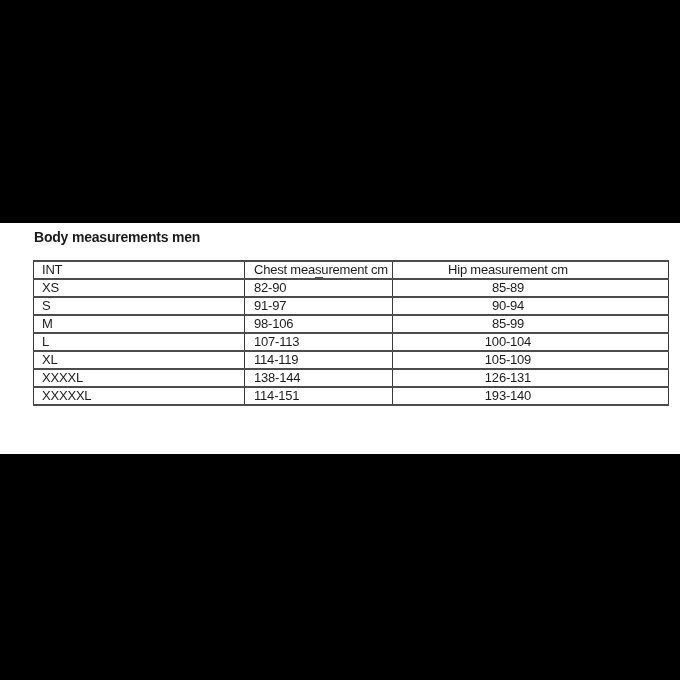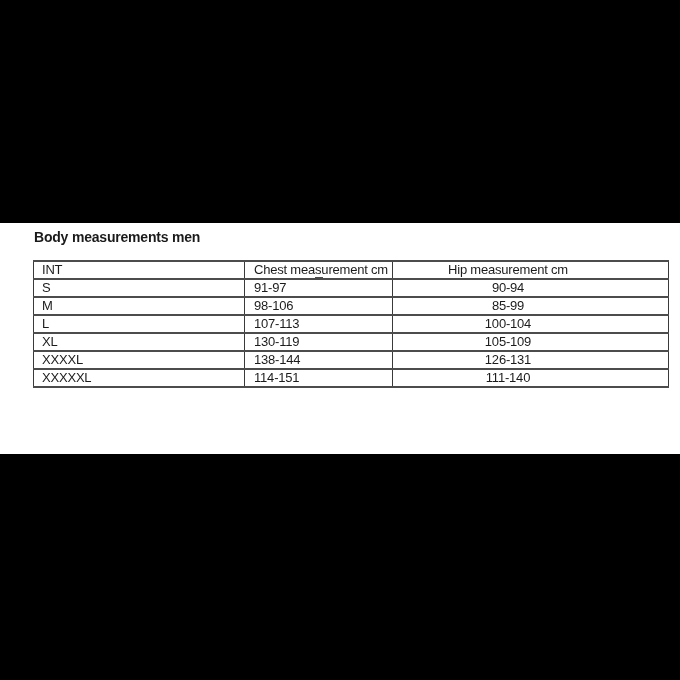--- a/index.html
+++ b/index.html
@@ -95,20 +95,25 @@
         <col class="c3">
     </colgroup>
     <thead>
       <tr>
         <th class="col-int">INT</th>
         <th class="col-chest"><span>Chest measurement cm</span><span class="spell-mark"></span></th>
         <th class="col-hip">Hip measurement cm</th>
       </tr>
     </thead>
     <tbody id="table-body">
+  <tr>
+    <td class="col-int cell-int">XS</td>
+    <td class="col-chest cell-chest">82-90</td>
+    <td class="col-hip cell-hip">85-89</td>
+  </tr>
 
   <tr>
     <td class="col-int cell-int">S</td>
     <td class="col-chest cell-chest">91-97</td>
     <td class="col-hip cell-hip">90-94</td>
   </tr>
 
   <tr>
     <td class="col-int cell-int">M</td>
     <td class="col-chest cell-chest">98-106</td>
@@ -116,34 +121,34 @@
   </tr>
 
   <tr>
     <td class="col-int cell-int">L</td>
     <td class="col-chest cell-chest">107-113</td>
     <td class="col-hip cell-hip">100-104</td>
   </tr>
 
   <tr>
     <td class="col-int cell-int">XL</td>
-    <td class="col-chest cell-chest">130-119</td>
+    <td class="col-chest cell-chest">114-119</td>
     <td class="col-hip cell-hip">105-109</td>
   </tr>
 
 
 
   <tr>
     <td class="col-int cell-int">XXXXL</td>
     <td class="col-chest cell-chest">138-144</td>
     <td class="col-hip cell-hip">126-131</td>
   </tr>
 
   <tr>
     <td class="col-int cell-int">XXXXXL</td>
     <td class="col-chest cell-chest">114-151</td>
-    <td class="col-hip cell-hip">111-140</td>
+    <td class="col-hip cell-hip">193-140</td>
   </tr>
 </tbody>
   </table>
 </div>
 
 <div class="bottom-bar"></div>
 
 </body></html>

